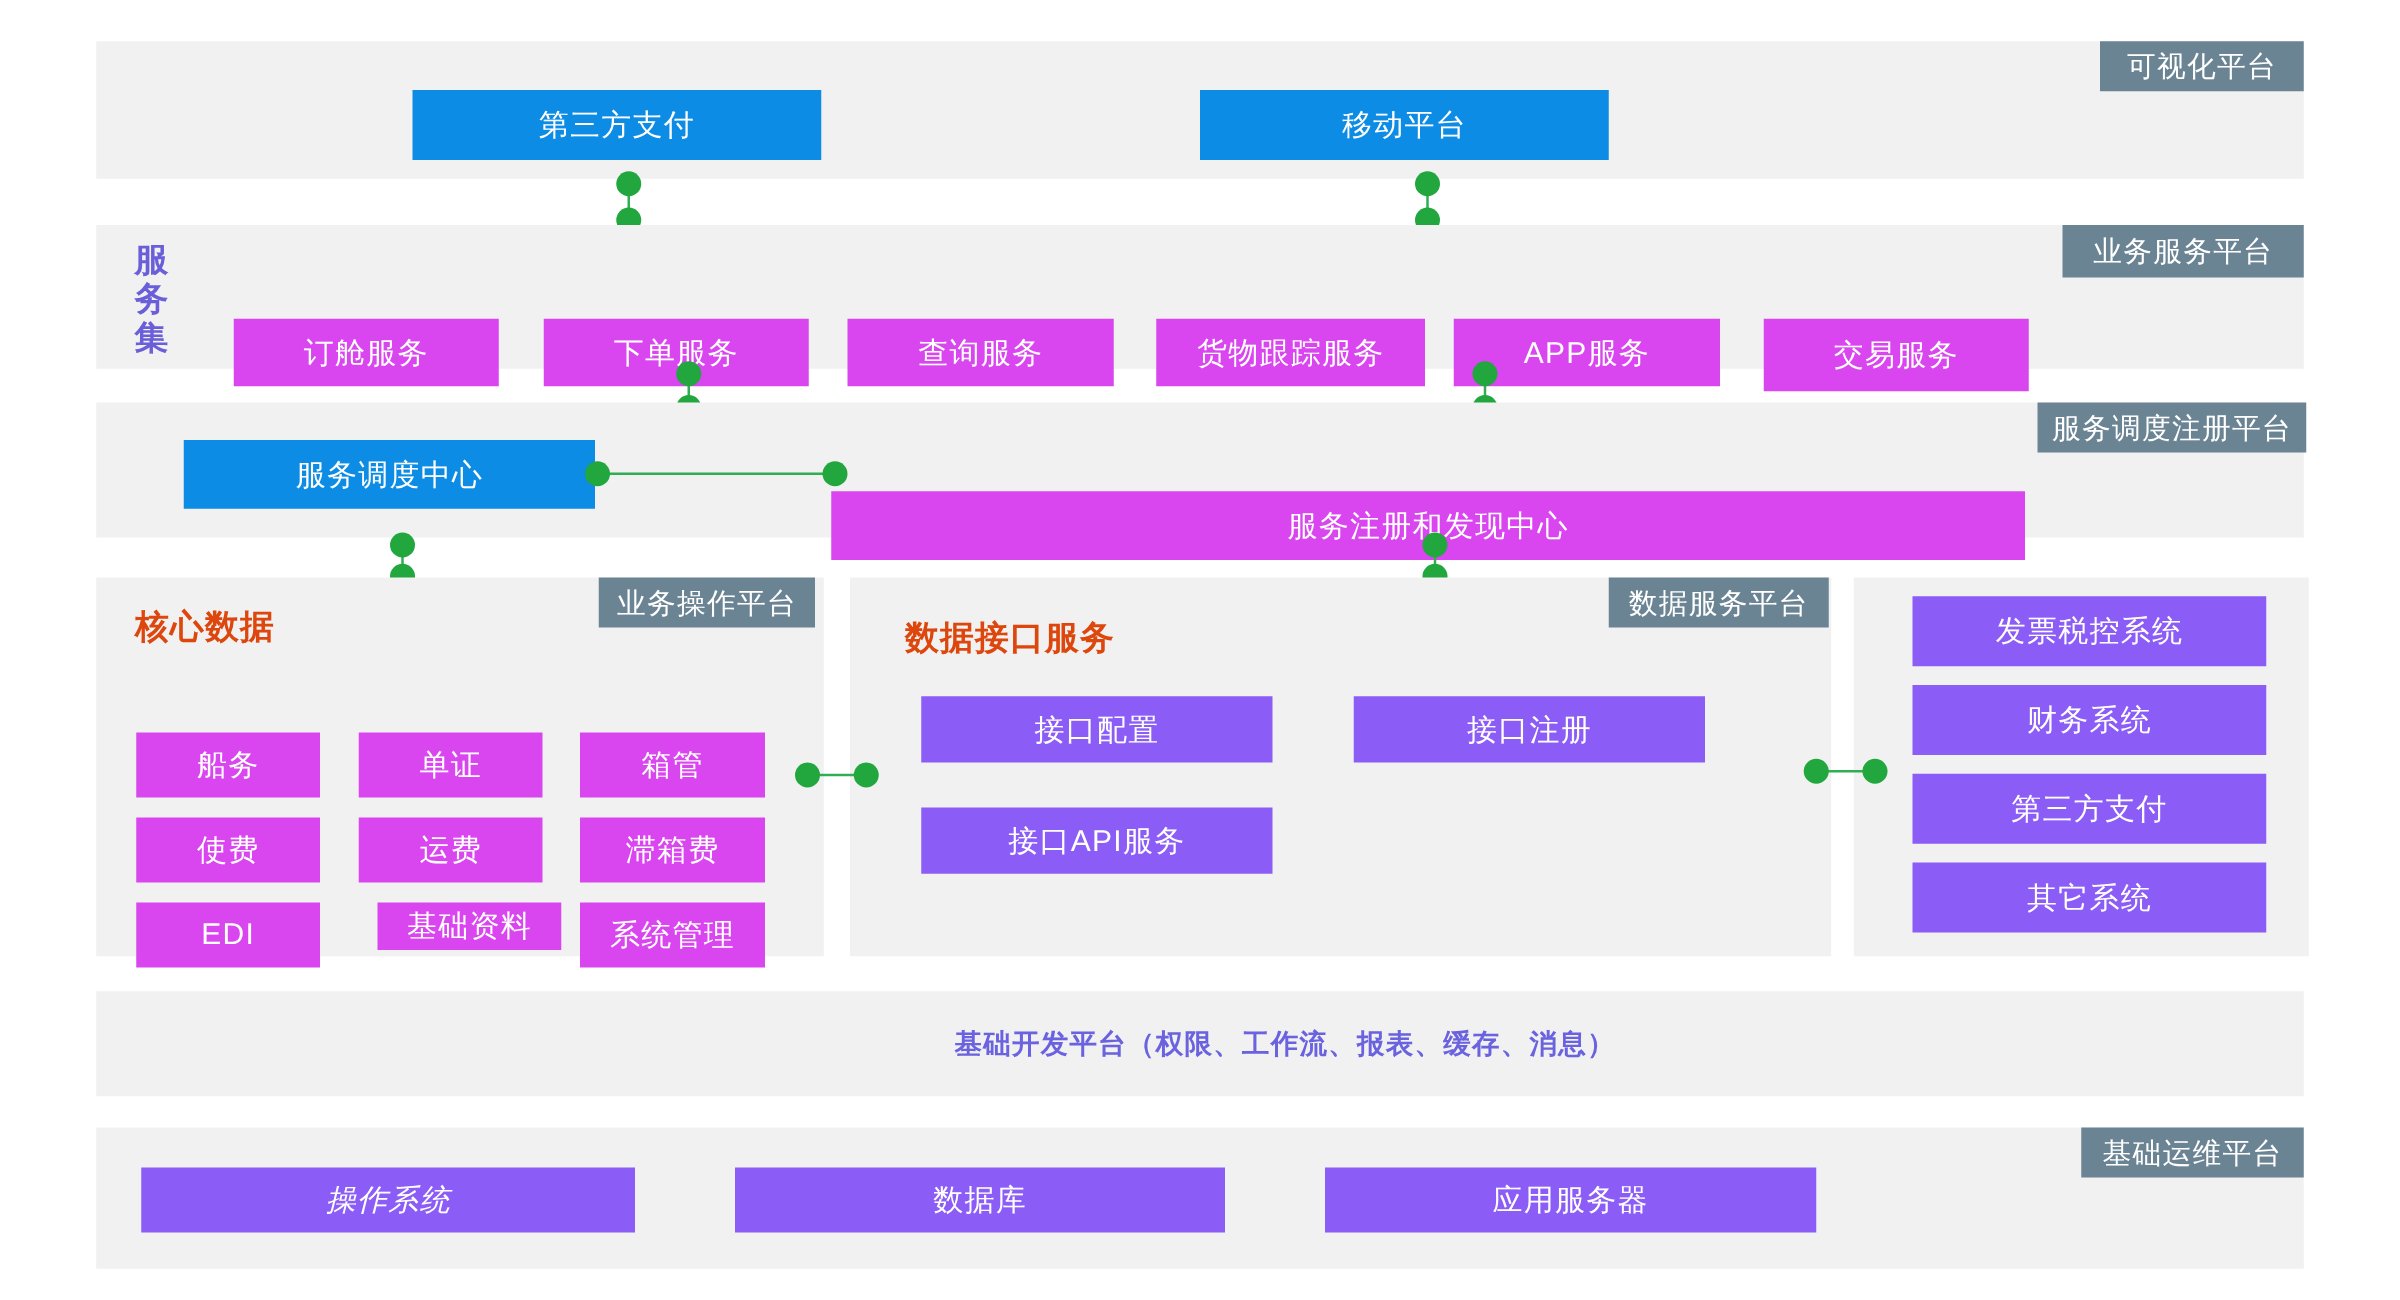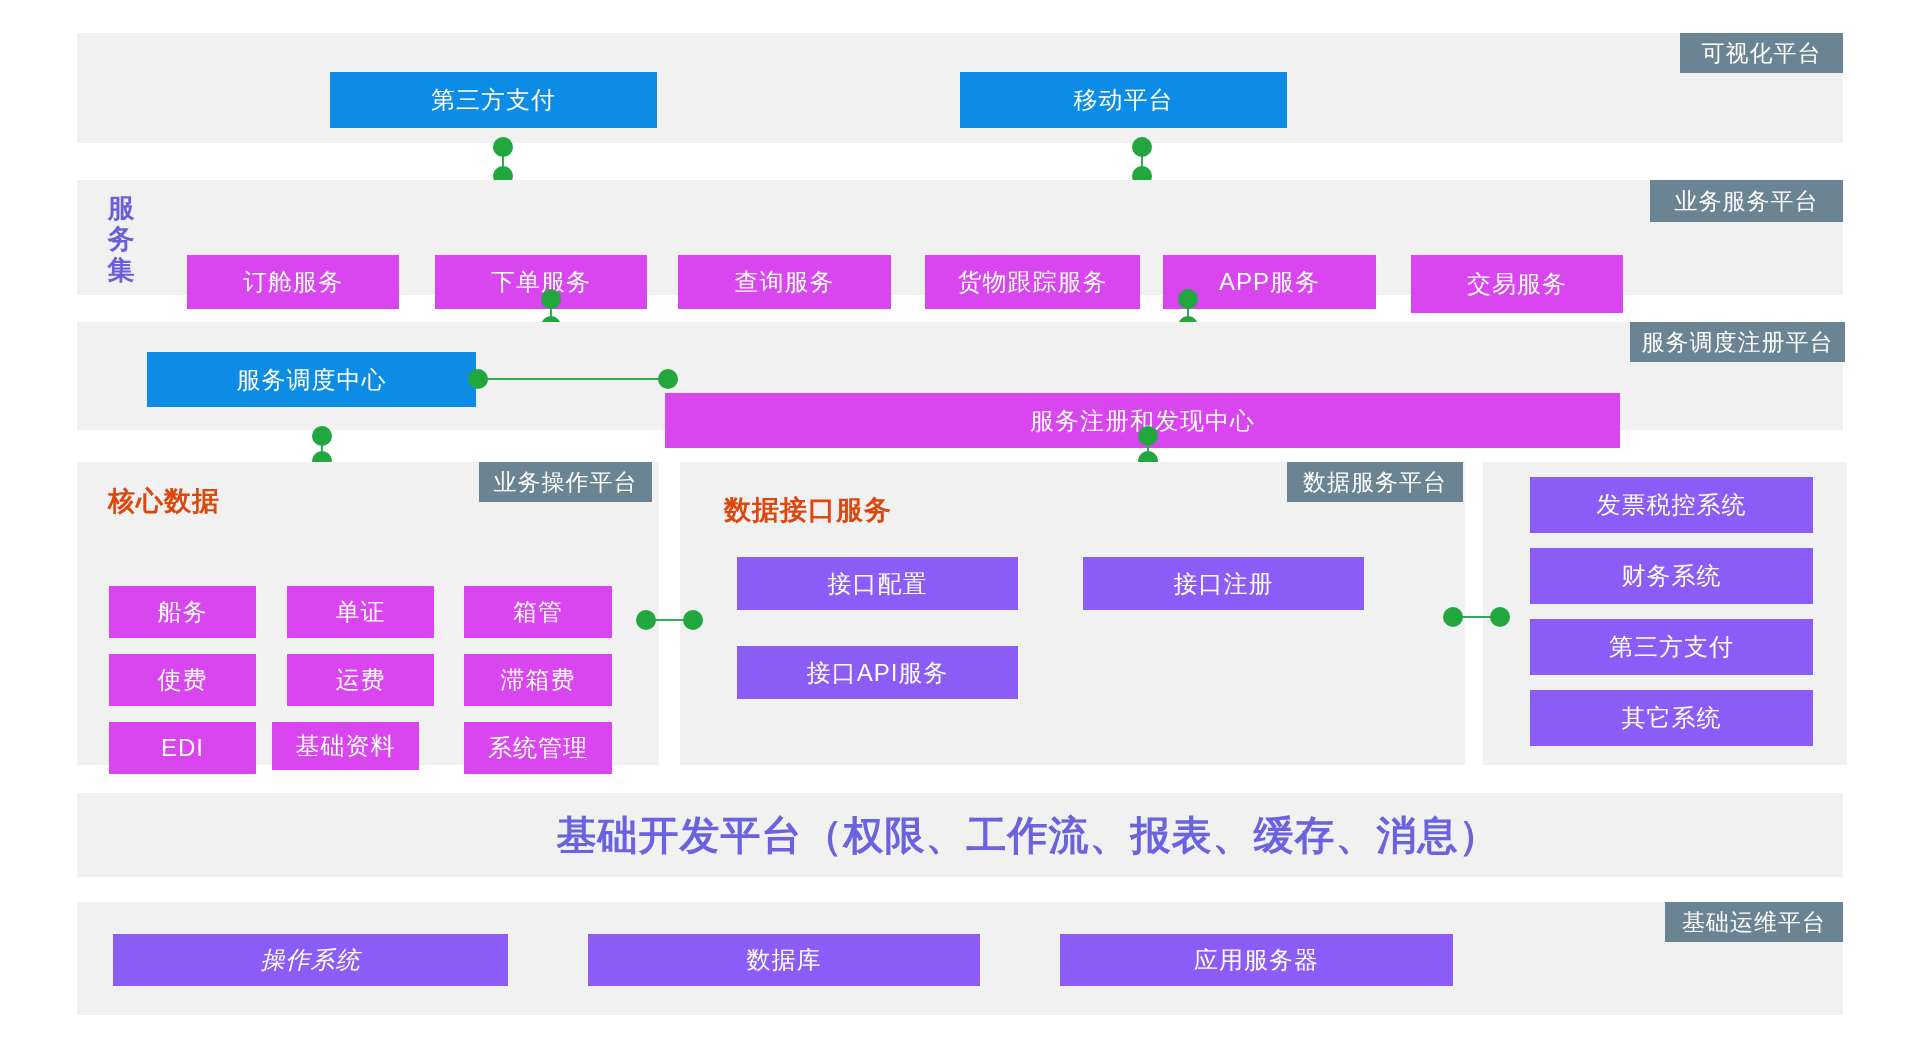--- a/index.html
+++ b/index.html
@@ -31,21 +31,21 @@
     font-size:27px;font-weight:bold;color:#6a5fd9;line-height:31px;
     text-align:center;word-break:break-all;letter-spacing:0;
   }
   .panel-title{
     position:absolute;font-size:27px;font-weight:bold;color:#dd470d;letter-spacing:1px;white-space:nowrap;
   }
   .dev-label{
     position:absolute;left:77px;top:793px;width:1766px;height:84px;
     display:flex;align-items:center;justify-content:center;
     box-sizing:border-box;padding-left:136px;
-    font-size:40px;font-weight:bold;color:#6a62de;letter-spacing:1px;white-space:nowrap;
+    font-size:22px;font-weight:bold;color:#6a62de;letter-spacing:1px;white-space:nowrap;
   }
 </style>
 </head>
 <body>
 
 <div class="canvas">
 
   <div class="band" style="left:77px;top:33px;width:1766px;height:110px;"></div>
   <div class="badge" style="left:1680px;top:33px;width:163px;height:40px;">可视化平台</div>
   <div class="node blue" style="left:330px;top:72px;width:327px;height:56px;">第三方支付</div>
@@ -93,21 +93,21 @@
   <div class="panel" style="left:77px;top:462px;width:582px;height:303px;"></div>
   <div class="badge" style="left:479px;top:462px;width:173px;height:40px;">业务操作平台</div>
   <div class="panel-title" style="left:108px;top:483px;">核心数据</div>
   <div class="node purple" style="left:109px;top:545px;width:147px;height:52px;">船务</div>
   <div class="node purple" style="left:287px;top:545px;width:147px;height:52px;">单证</div>
   <div class="node purple" style="left:464px;top:545px;width:148px;height:52px;">箱管</div>
   <div class="node purple" style="left:109px;top:613px;width:147px;height:52px;">使费</div>
   <div class="node purple" style="left:287px;top:613px;width:147px;height:52px;">运费</div>
   <div class="node purple" style="left:464px;top:613px;width:148px;height:52px;">滞箱费</div>
   <div class="node purple" style="left:109px;top:681px;width:147px;height:52px;">EDI</div>
-  <div class="node purple" style="left:272px;top:681px;width:147px;height:48px;font-family:Liberation Serif, serif;">基础资料</div>
+  <div class="node purple" style="left:302px;top:681px;width:147px;height:38px;font-family:Liberation Serif, serif;">基础资料</div>
   <div class="node purple" style="left:464px;top:681px;width:148px;height:52px;">系统管理</div>
 
   <div class="panel" style="left:680px;top:462px;width:785px;height:303px;"></div>
   <div class="badge" style="left:1287px;top:462px;width:176px;height:40px;">数据服务平台</div>
   <div class="panel-title" style="left:724px;top:492px;">数据接口服务</div>
   <div class="node teal" style="left:737px;top:557px;width:281px;height:53px;">接口配置</div>
   <div class="node teal" style="left:1083px;top:557px;width:281px;height:53px;">接口注册</div>
   <div class="node teal" style="left:737px;top:646px;width:281px;height:53px;">接口API服务</div>
 
   <div class="panel" style="left:1483px;top:462px;width:364px;height:303px;"></div>

